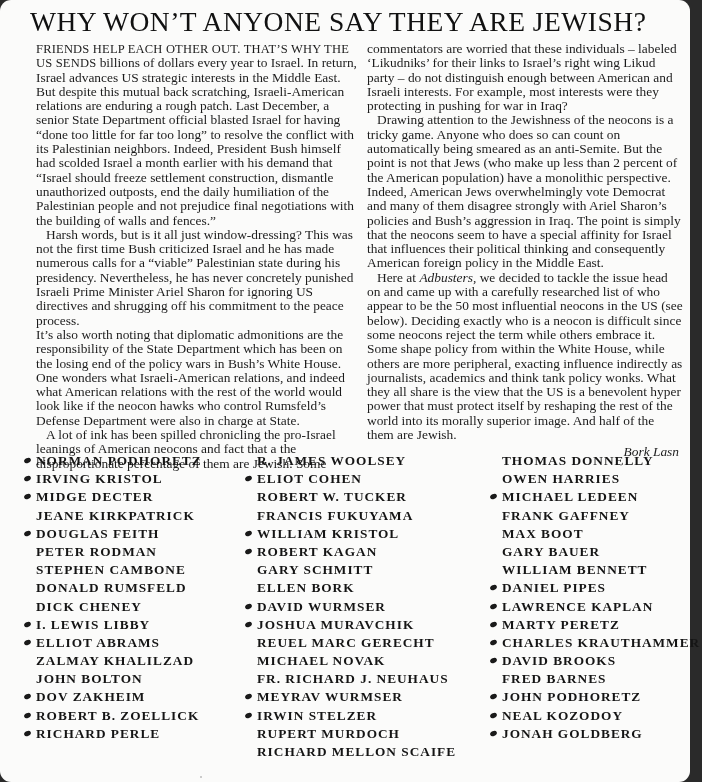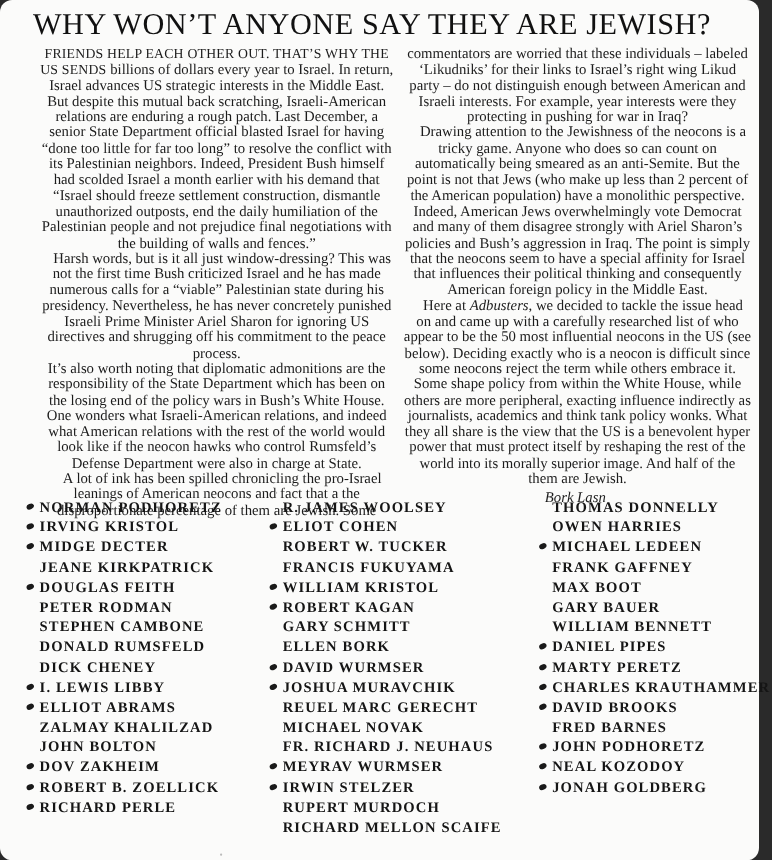--- a/index.html
+++ b/index.html
@@ -20,21 +20,21 @@
     position: absolute; left: 30px; top: 6px; width: 640px;
     font-size: 27.5px; letter-spacing: 0.5px; color: #111;
     white-space: nowrap;
   }
   .col {
     position: absolute; top: 42px;
     font-size: 13.4px; line-height: 14.3px; color: #1c1c1c;
   }
   .col-left { left: 36px; width: 322px; }
   .col-right { left: 367px; width: 316px; }
-  .col p { margin: 0; text-align: center; }
+  .col p { margin: 0; }
   .col p.indent { text-indent: 10px; }
   .lead { font-variant: small-caps; font-size: 12.5px; letter-spacing: 0.2px; }
   .byline { text-align: right; font-style: italic; margin-top: 3px !important; padding-right: 4px; }
   .names { position: absolute; top: 453px; font-weight: bold; }
   .names-1 { left: 36px; }
   .names-2 { left: 257px; }
   .names-3 { left: 502px; }
   .name-row {
     position: relative; height: 18.2px;
     font-size: 13.3px; letter-spacing: 1px; text-transform: uppercase;
@@ -56,21 +56,21 @@
   <div class="title">WHY WON’T ANYONE SAY THEY ARE JEWISH?</div>
 
   <div class="col col-left">
     <p><span class="lead">FRIENDS HELP EACH OTHER OUT. THAT’S WHY THE US SENDS</span><span> billions of dollars every year to Israel. In return, Israel advances US strategic interests in the Middle East. But despite this mutual back scratching, Israeli-American relations are enduring a rough patch. Last December, a senior State Department official blasted Israel for having “done too little for far too long” to resolve the conflict with its Palestinian neighbors. Indeed,  President Bush himself had scolded Israel a month earlier with his demand that “Israel should freeze settlement construction, dismantle unauthorized outposts, end the daily humiliation of the Palestinian people and not prejudice final negotiations with the building of walls and fences.”</span></p>
     <p class="indent">Harsh words, but is it all just window-dressing? This was not the first time Bush criticized Israel and he has made numerous calls for a “viable” Palestinian state during his presidency. Nevertheless, he has never concretely punished Israeli Prime Minister Ariel Sharon for ignoring US directives and shrugging off his commitment to the peace process.</p>
     <p>It’s also worth noting that diplomatic admonitions are the responsibility of the State Department which has been on the losing end of the policy wars in Bush’s White House. One wonders what Israeli-American relations, and indeed what American relations with the rest of the world would look like if the neocon hawks who control Rumsfeld’s Defense Department were also in charge at State.</p>
     <p class="indent">A lot of ink has been spilled chronicling the pro-Israel leanings of American neocons and fact that a the disproportionate percentage of them are Jewish. Some</p>
   </div>
 
   <div class="col col-right">
-    <p>commentators are worried that these individuals – labeled ‘Likudniks’ for their links to Israel’s right wing Likud party –  do not distinguish enough between American and Israeli interests. For example, year interests were they protecting in pushing for war in Iraq?</p>
+    <p>commentators are worried that these individuals – labeled ‘Likudniks’ for their links to Israel’s right wing Likud party –  do not distinguish enough between American and Israeli interests. For example, most interests were they protecting in pushing for war in Iraq?</p>
     <p class="indent">Drawing attention to the Jewishness of the neocons is a tricky game. Anyone who does so can count on automatically being smeared as an anti-Semite. But the point is not that Jews (who make up less than 2 percent of the American population) have a monolithic perspective. Indeed, American Jews overwhelmingly vote Democrat and many of them disagree strongly with Ariel Sharon’s policies and Bush’s aggression in Iraq. The point is simply that the neocons seem to have a special affinity for Israel that influences their political thinking and consequently American foreign policy in the Middle East.</p>
     <p class="indent"><span>Here at </span><i>Adbusters</i><span>, we decided to tackle the issue head on and came up with a carefully researched list of who appear to be the 50 most influential neocons in the US (see below). Deciding exactly who is a neocon is difficult since some neocons reject the term while others embrace it. Some shape policy from within the White House, while others are more peripheral, exacting influence indirectly as journalists, academics and think tank policy wonks. What they all share is the view that the US is a benevolent hyper power that must protect itself by reshaping the rest of the world into its morally superior image. And half of the them are Jewish.</span></p>
     <p class="byline">Bork Lasn</p>
   </div>
 
   <div class="names names-1">
       <div class="name-row"><span class="mark"></span><span>Norman Podhoretz</span></div>
       <div class="name-row"><span class="mark"></span><span>Irving Kristol</span></div>
       <div class="name-row"><span class="mark"></span><span>Midge Decter</span></div>
       <div class="name-row"><span>Jeane Kirkpatrick</span></div>
@@ -108,20 +108,21 @@
     </div>
   <div class="names names-3">
       <div class="name-row"><span>Thomas Donnelly</span></div>
       <div class="name-row"><span>Owen Harries</span></div>
       <div class="name-row"><span class="mark"></span><span>Michael Ledeen</span></div>
       <div class="name-row"><span>Frank Gaffney</span></div>
       <div class="name-row"><span>Max Boot</span></div>
       <div class="name-row"><span>Gary Bauer</span></div>
       <div class="name-row"><span>William Bennett</span></div>
       <div class="name-row"><span class="mark"></span><span>Daniel Pipes</span></div>
+      <div class="name-row"><span class="mark"></span><span>Lawrence Kaplan</span></div>
       <div class="name-row"><span class="mark"></span><span>Marty Peretz</span></div>
       <div class="name-row"><span class="mark"></span><span>Charles Krauthammer</span></div>
       <div class="name-row"><span class="mark"></span><span>David Brooks</span></div>
       <div class="name-row"><span>Fred Barnes</span></div>
       <div class="name-row"><span class="mark"></span><span>John Podhoretz</span></div>
       <div class="name-row"><span class="mark"></span><span>Neal Kozodoy</span></div>
       <div class="name-row"><span class="mark"></span><span>Jonah Goldberg</span></div>
     </div>
 
   <span class="scan-mark" style="left:250px;top:447px"></span>

